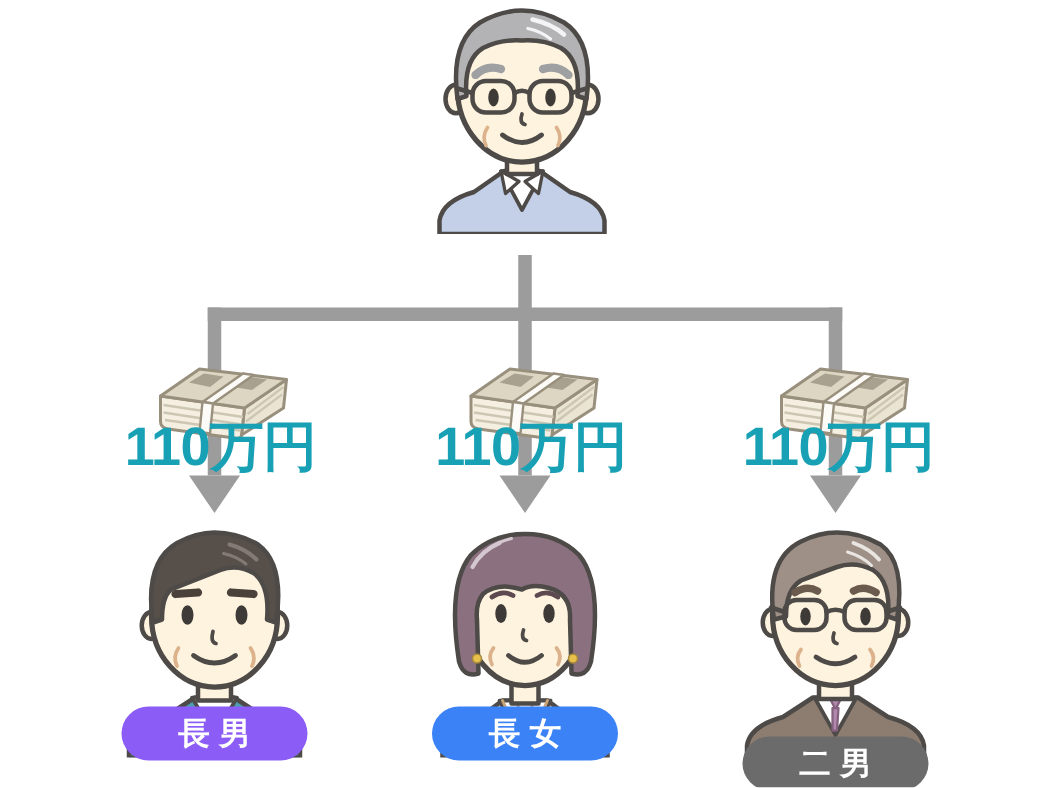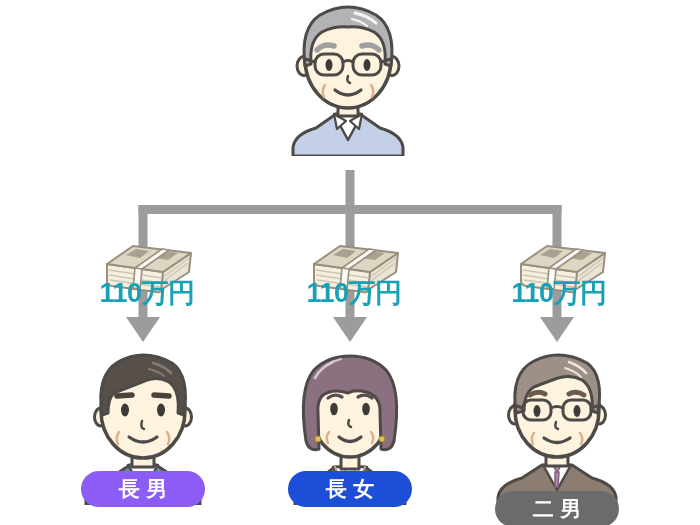--- a/index.html
+++ b/index.html
@@ -25,21 +25,21 @@
   }
   .pill-father   { left:289px; top:121px; width:118px; }
   .pill-child-0  { left:81px;  top:471px; width:124px; }
   .pill-child-1  { left:288px; top:471px; width:124px; }
   .pill-child-2  { left:495px; top:471px; width:124px; }
 
   
   .amount {
     position:absolute; top:279px; width:150px;
     text-align:center;
-    font-size:27px; font-weight:bold; line-height:1.05;
+    font-size:36px; font-weight:bold; line-height:1.05;
     letter-spacing:-0.5px;
     user-select:none;
   }
   .amount-0 { left:72px; }
   .amount-1 { left:279px; }
   .amount-2 { left:484px; }
 
   
   .money { position:absolute; top:238px; width:96px; height:60px; }
   .money-0 { left:99px; }
@@ -209,16 +209,16 @@
       <ellipse cx="55" cy="58" rx="3.5" ry="6" fill="#3e3a37"></ellipse>
       <ellipse cx="95" cy="58" rx="3.5" ry="6" fill="#3e3a37"></ellipse>
       <path d="M74,69 Q72,75 76,76" stroke="#4d4a47" stroke-width="2.5" fill="none"></path>
       <path d="M62,85 Q75,94 88,85" stroke="#4d4a47" stroke-width="3.2" fill="none"></path>
       <path d="M52,80 Q48,85 51,91" stroke="#dcb28c" stroke-width="2.5" fill="none"></path>
       <path d="M98,80 Q102,85 99,91" stroke="#dcb28c" stroke-width="2.5" fill="none"></path>
     </g>
   </svg>
 
   <div class="name-pill pill-child-0" style="background-color: #8b5cf6; color: rgb(255, 255, 255);">長男</div>
-  <div class="name-pill pill-child-1" style="background-color: #1d4ed8; color: rgb(255, 255, 255); font-family: Liberation Mono, monospace;">長女</div>
+  <div class="name-pill pill-child-1" style="background-color: #3b82f6; color: rgb(255, 255, 255); font-family: Liberation Mono, monospace;">長女</div>
   <div class="name-pill pill-child-2" style="background-color: rgb(107, 107, 107); color: rgb(255, 255, 255); margin-top: 20px;">二男</div>
 
 </div>
 
 </body></html>

